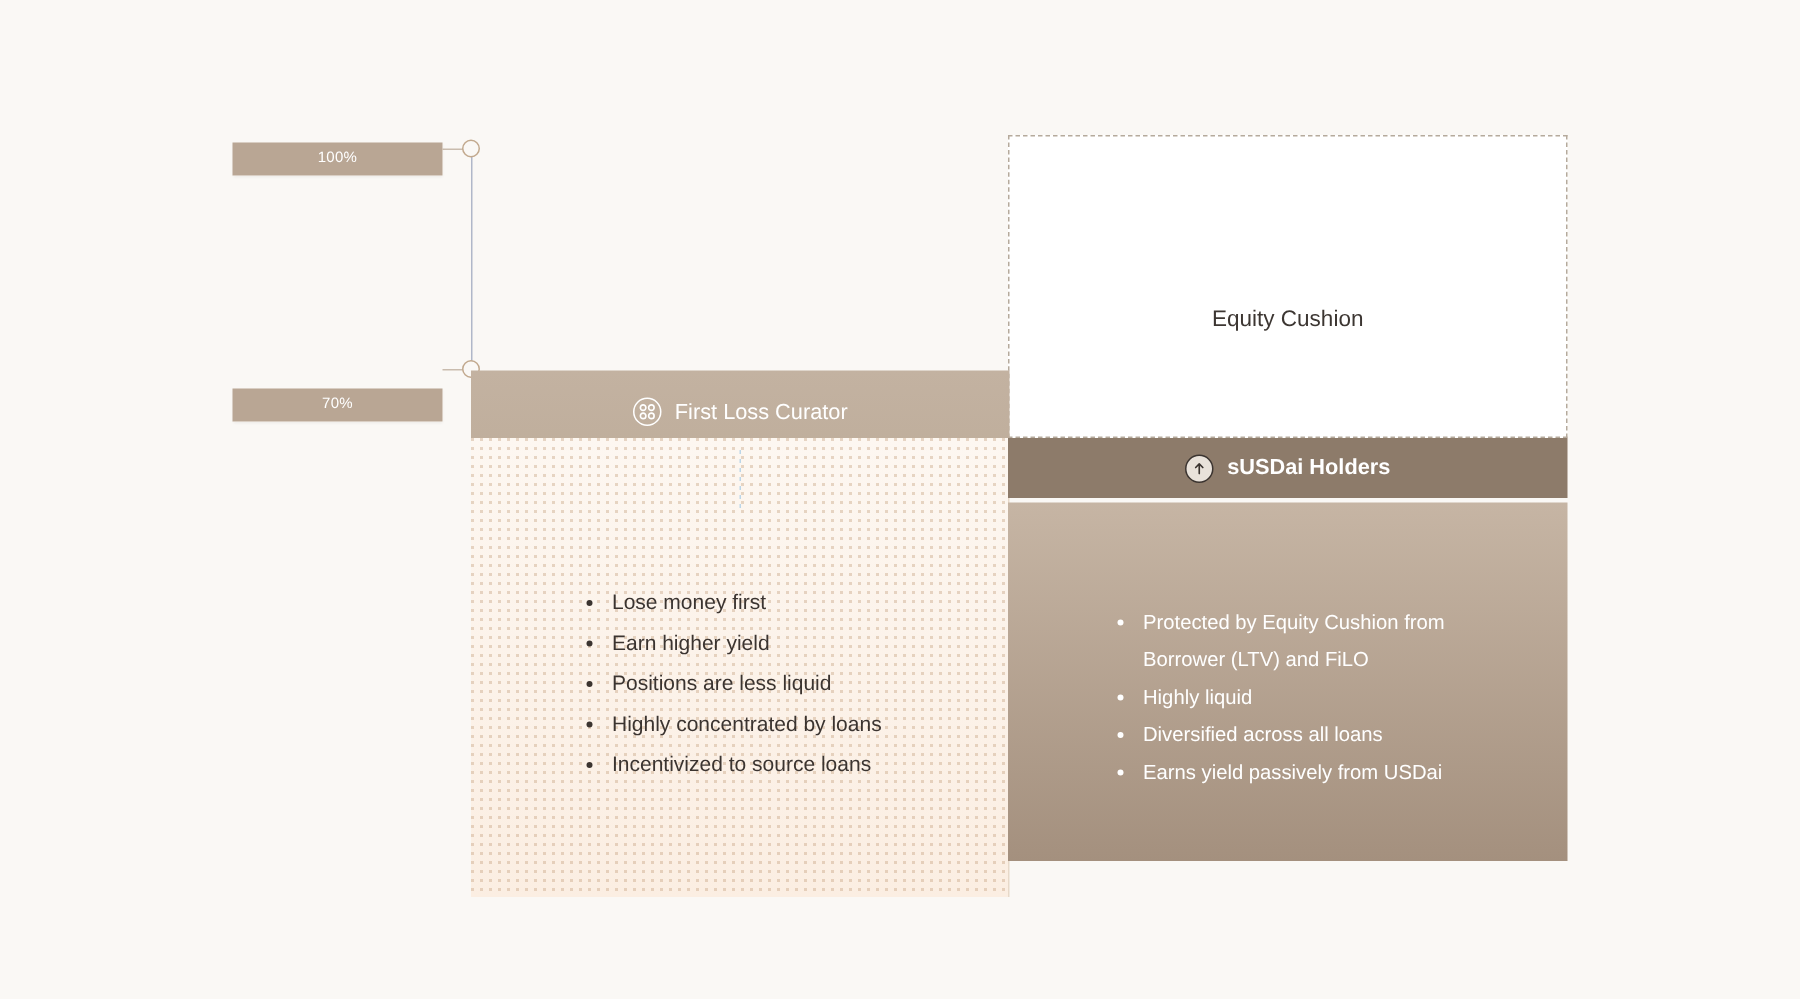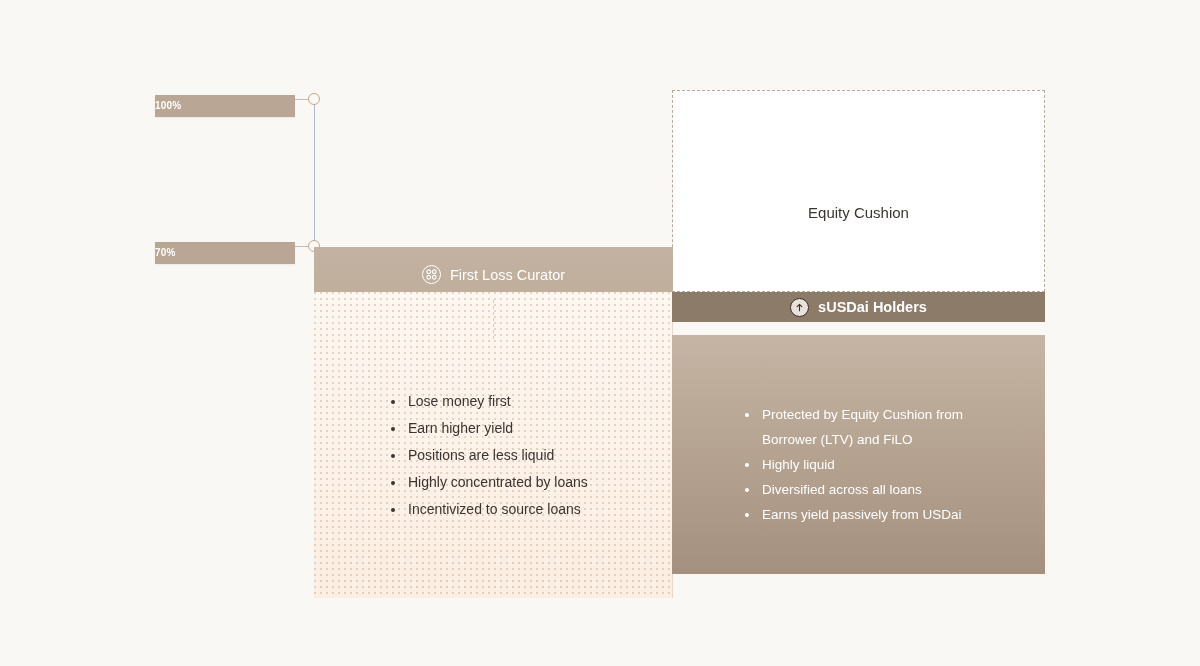--- a/index.html
+++ b/index.html
@@ -25,35 +25,36 @@
   
   .ltv-card {
     position: absolute;
     width: 140px;
     box-shadow: 0 1px 2px rgba(0,0,0,0.06);
   }
   .ltv-head {
     background: #b9a694;
     color: #ffffff;
     font-size: 10px;
-    font-weight: bold;
+    font-weight: normal;
+    text-align: center;
     padding: 5px 0 6px 0;
     letter-spacing: 0.2px;
   }
   .ltv-body {
     background: #ffffff;
     border: 1px solid #e3ded7;
     border-top: none;
     color: #4a4340;
     font-size: 12.5px;
     text-align: center;
     padding: 9px 0 10px 0;
   }
   #ltv-100 { left: 155px; top: 95px; }
-  #ltv-70  { left: 155px; top: 242px; }
+  #ltv-70  { left: 155px; top: 259px; }
   .v-line {
     position: absolute;
     left: 314px;
     top: 100px;
     width: 1px;
     height: 148px;
     background: #b0b7c9;
   }
   .h-line-100 {
     position: absolute;
@@ -165,21 +166,21 @@
       transparent 6px
     );
   }
 
   
   .sus-header {
     position: absolute;
     left: 672px;
     top: 292px;
     width: 373px;
-    height: 30px;
+    height: 40px;
     background: #8d7b6a;
     display: flex;
     align-items: center;
     justify-content: center;
     gap: 9px;
     box-sizing: border-box;
   }
   .sus-header .title {
     color: #ffffff;
     font-size: 14.5px;

